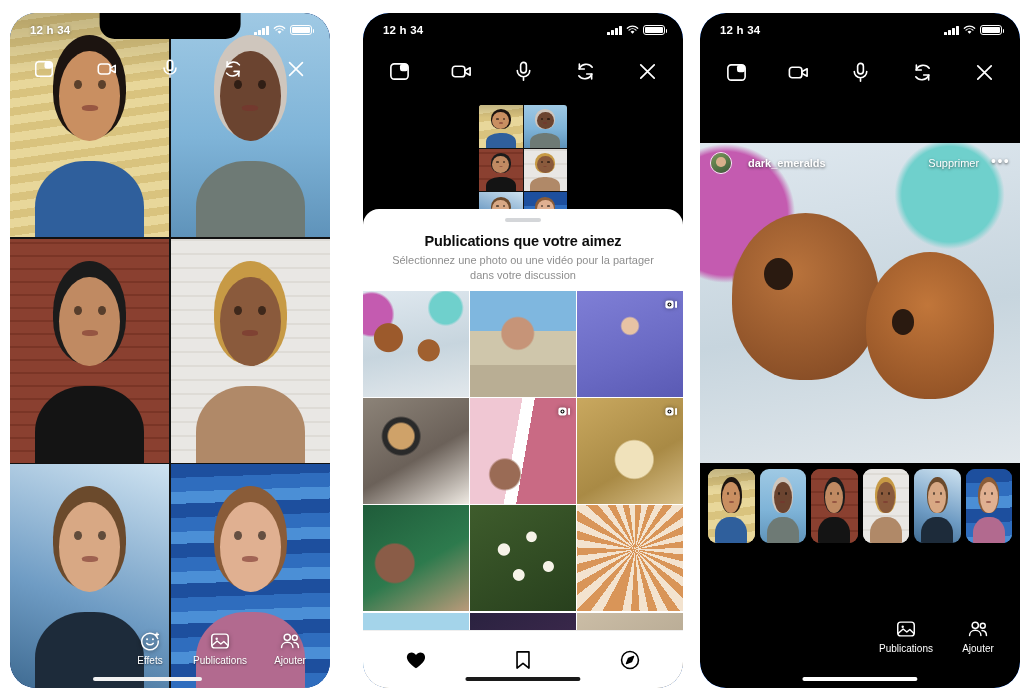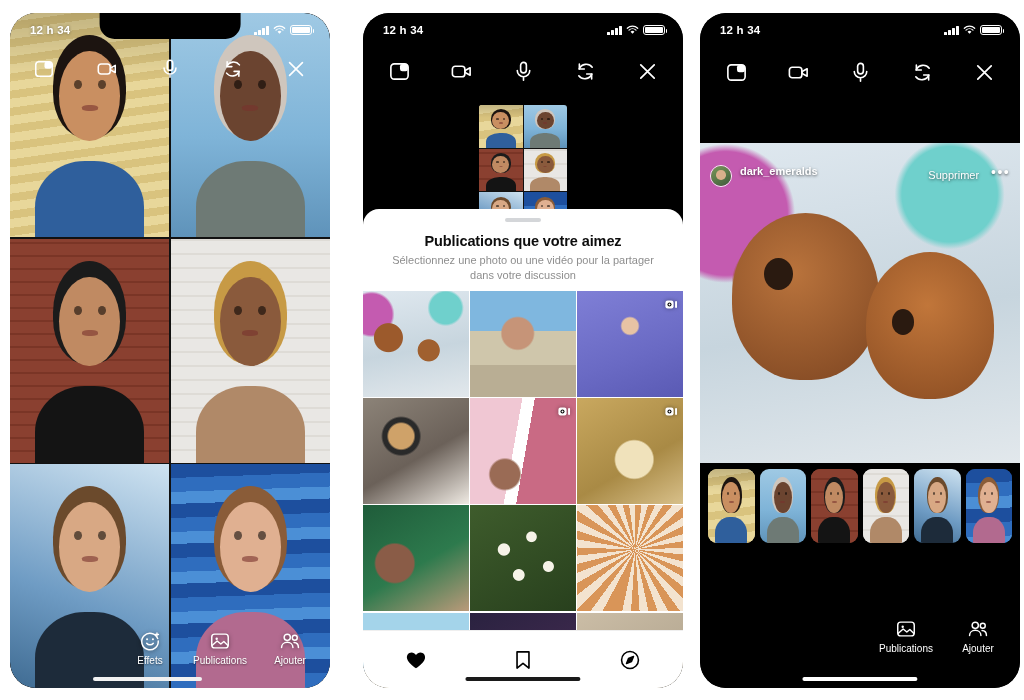--- a/index.html
+++ b/index.html
@@ -13,21 +13,21 @@
   .stage {
     position: relative;
     width: 1024px; height: 700px;
     background: #ffffff;
   }
 
   
   .phone {
     position: absolute;
     overflow: hidden;
-    background: #000000;
+    background: #3b82f6;
     border-radius: 26px;
   }
   .phone-screen {
     position: absolute;
     inset: 0;
     overflow: hidden;
     border-radius: 26px;
   }
   .notch {
     position: absolute;
@@ -208,25 +208,24 @@
     border-top: 1px solid #efefef;
   }
   .tabbar .tb { cursor: pointer; display: flex; align-items: center; justify-content: center; width: 44px; height: 30px; }
 
   
   .post-header {
     position: absolute;
     left: 0; right: 0;
     height: 28px;
     display: flex;
-    align-items: flex-start;
+    align-items: center;
     padding: 0 10px;
-    gap: 8px;
+    gap: 16px;
     z-index: 25;
-    margin-top: 16px;
   }
   .avatar {
     width: 22px; height: 22px; border-radius: 50%;
     border: 1.4px solid rgba(255,255,255,.9);
     overflow: hidden;
     position: relative;
     flex: 0 0 auto;
   }
   .post-user {
     font-size: 11px; font-weight: bold; color: #fff;

